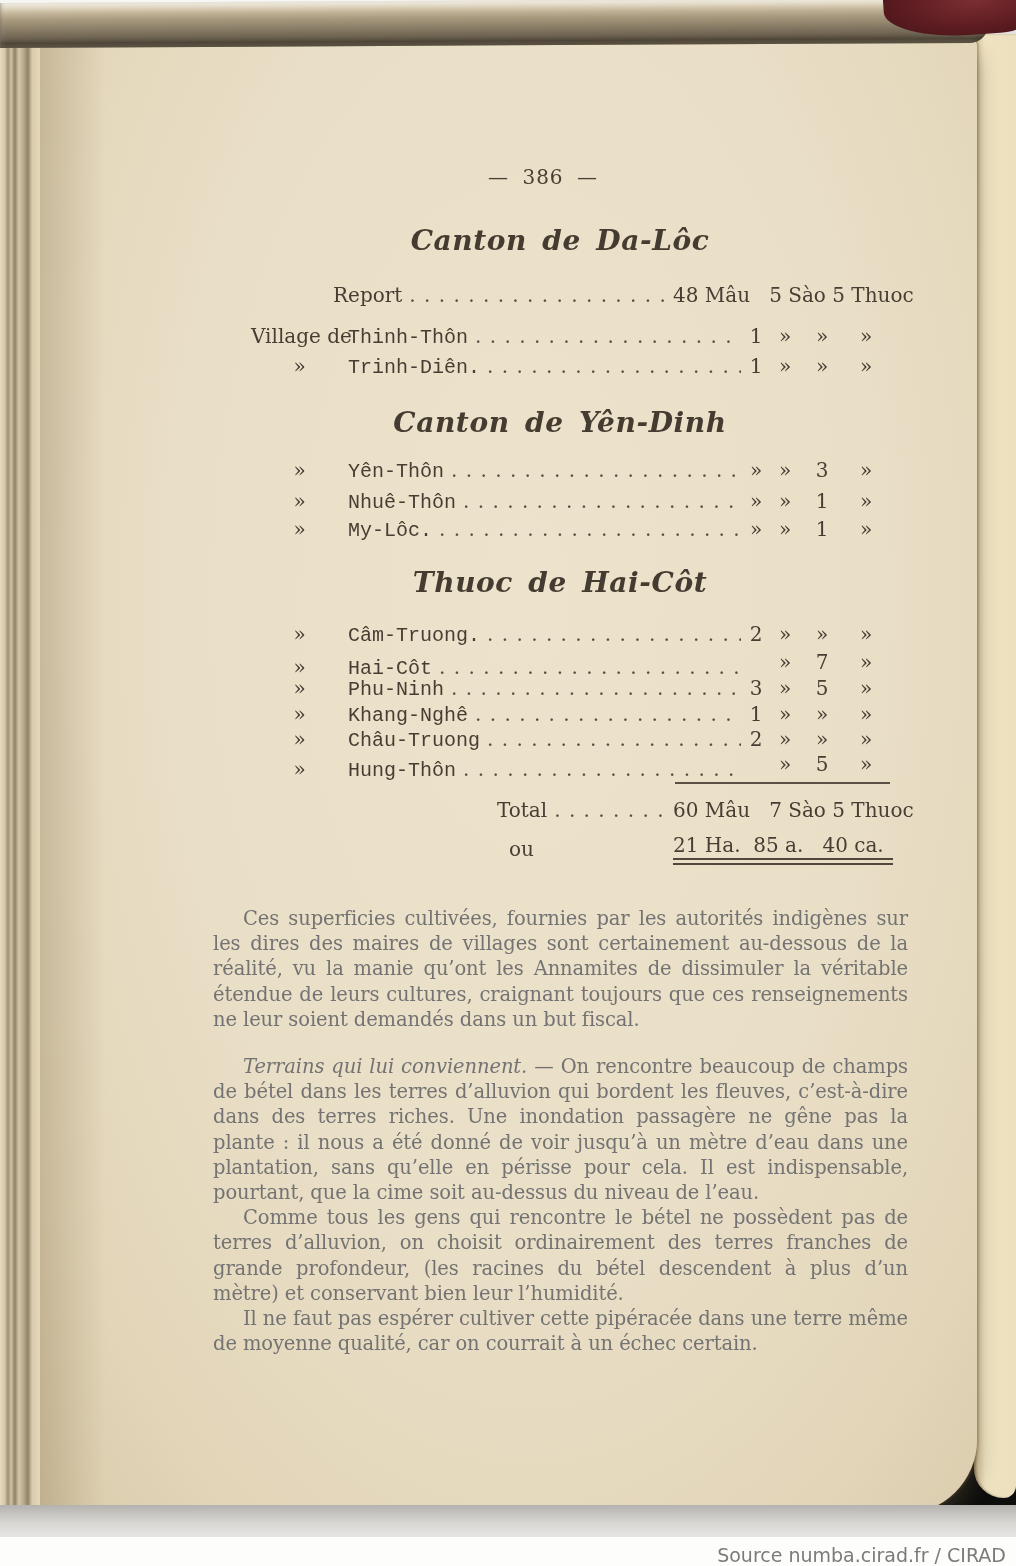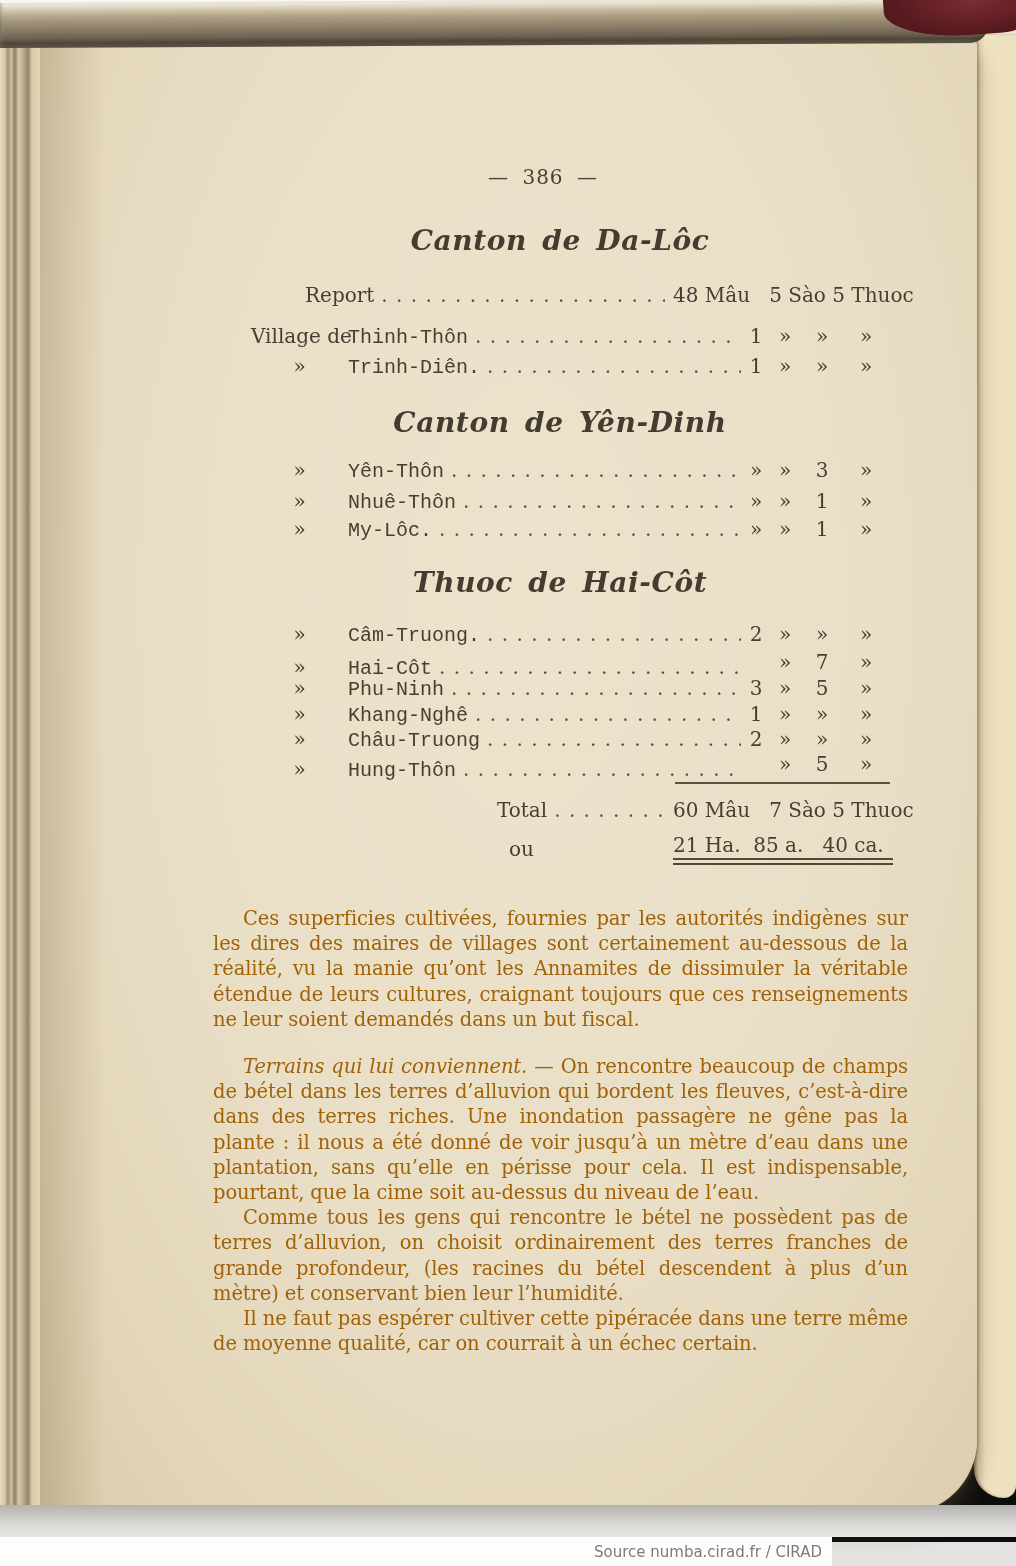--- a/index.html
+++ b/index.html
@@ -45,50 +45,50 @@
     background:linear-gradient(90deg,rgba(120,98,60,.28),rgba(120,98,60,0));border-radius:2px 0 0 10px;}
   .left-stack{
     position:absolute;left:0;top:40px;width:40px;height:1472px;
     background:linear-gradient(90deg,#e7dbbf 0%,#d6c8a9 12%,#9d9076 20%,#d0c2a3 28%,#8e8168 37%,#d5c7a8 47%,#b5a789 60%,#8f8269 70%,#d9cbac 80%,#e4d8bb 100%);
   }
   .below-page{
     position:absolute;left:0;top:1505px;width:1016px;height:32px;
     background:linear-gradient(180deg,#b4b2ae 0%,#d7d6d3 55%,#e6e5e3 100%);
   }
   .footer-bar{
-    position:absolute;left:0;top:1537px;width:832px;height:29px;background:#fdfdfc;
-    display:flex;align-items:center;justify-content:flex-end;
+    position:absolute;left:0;top:1537px;width:1016px;height:29px;background:#fdfdfc;
+    display:flex;align-items:flex-end;justify-content:flex-end;
     font-family:"DejaVu Sans","Liberation Sans",sans-serif;
-    font-size:15px;color:#7b7b7b;padding-right:10px;box-sizing:border-box;
+    font-size:19px;color:#7b7b7b;padding-right:10px;box-sizing:border-box;
   }
   
   .pagenum{position:absolute;left:213px;top:165px;width:660px;text-align:center;
     font-size:20px;letter-spacing:1px;word-spacing:6px;}
   .canton{position:absolute;left:213px;width:694px;text-align:center;
     font-style:italic;font-weight:600;font-size:28px;letter-spacing:.6px;word-spacing:5px;color:#453c31;}
   .row{position:absolute;left:213px;width:700px;height:26px;display:flex;align-items:baseline;
     font-size:20px;white-space:nowrap;color:#473e33;}
   .row .prefix{margin-left:38px;width:97px;text-align:center;flex:none;}
   .row .name{flex:none;font-family:Liberation Mono, monospace;}
   .row .leader{flex:1 1 0;overflow:hidden;white-space:nowrap;padding:0 7px;letter-spacing:1px;color:#57namely;}
   .row .leader{color:#574d41;}
   .row .vals{flex:none;width:172px;display:flex;}
   .row .c{display:inline-block;text-align:center;}
   .row .c1{width:30px;} .row .c2{width:28px;} .row .c3{width:46px;} .row .c4{width:42px;}
   .row .amount{position:absolute;left:460px;top:0;white-space:pre;}
-  .row.report .label{margin-left:92px;flex:none;}
+  .row.report .label{margin-left:120px;flex:none;}
   .row.report .leader{margin-right:248px;}
   .row.total .label{margin-left:284px;flex:none;}
   .row.total .leader{margin-right:248px;}
   .row.ou .label{position:absolute;left:296px;top:4px;text-align:right;}
   .rule1{position:absolute;left:675px;top:782px;width:215px;height:2px;background:#5a5044;}
   .rule2{position:absolute;left:673px;top:858px;width:220px;height:7px;
     border-top:2.5px solid #51483c;border-bottom:2px solid #51483c;box-sizing:border-box;}
   .paras{position:absolute;left:213px;top:906px;width:695px;
-    font-size:19.5px;line-height:25.2px;text-align:justify;color:#a16207;letter-spacing:-.1px;}
+    font-size:19.5px;line-height:25.2px;text-align:justify;color:#737373;letter-spacing:-.1px;}
   .paras p{margin:0;text-indent:30px;}
   .paras p.gap{margin-top:22px;}
   .lead-italic{font-style:italic;margin-top:24px;}
 </style>
 </head>
 <body>
 
 <div id="scan">
 
   <div class="top-white"></div>

